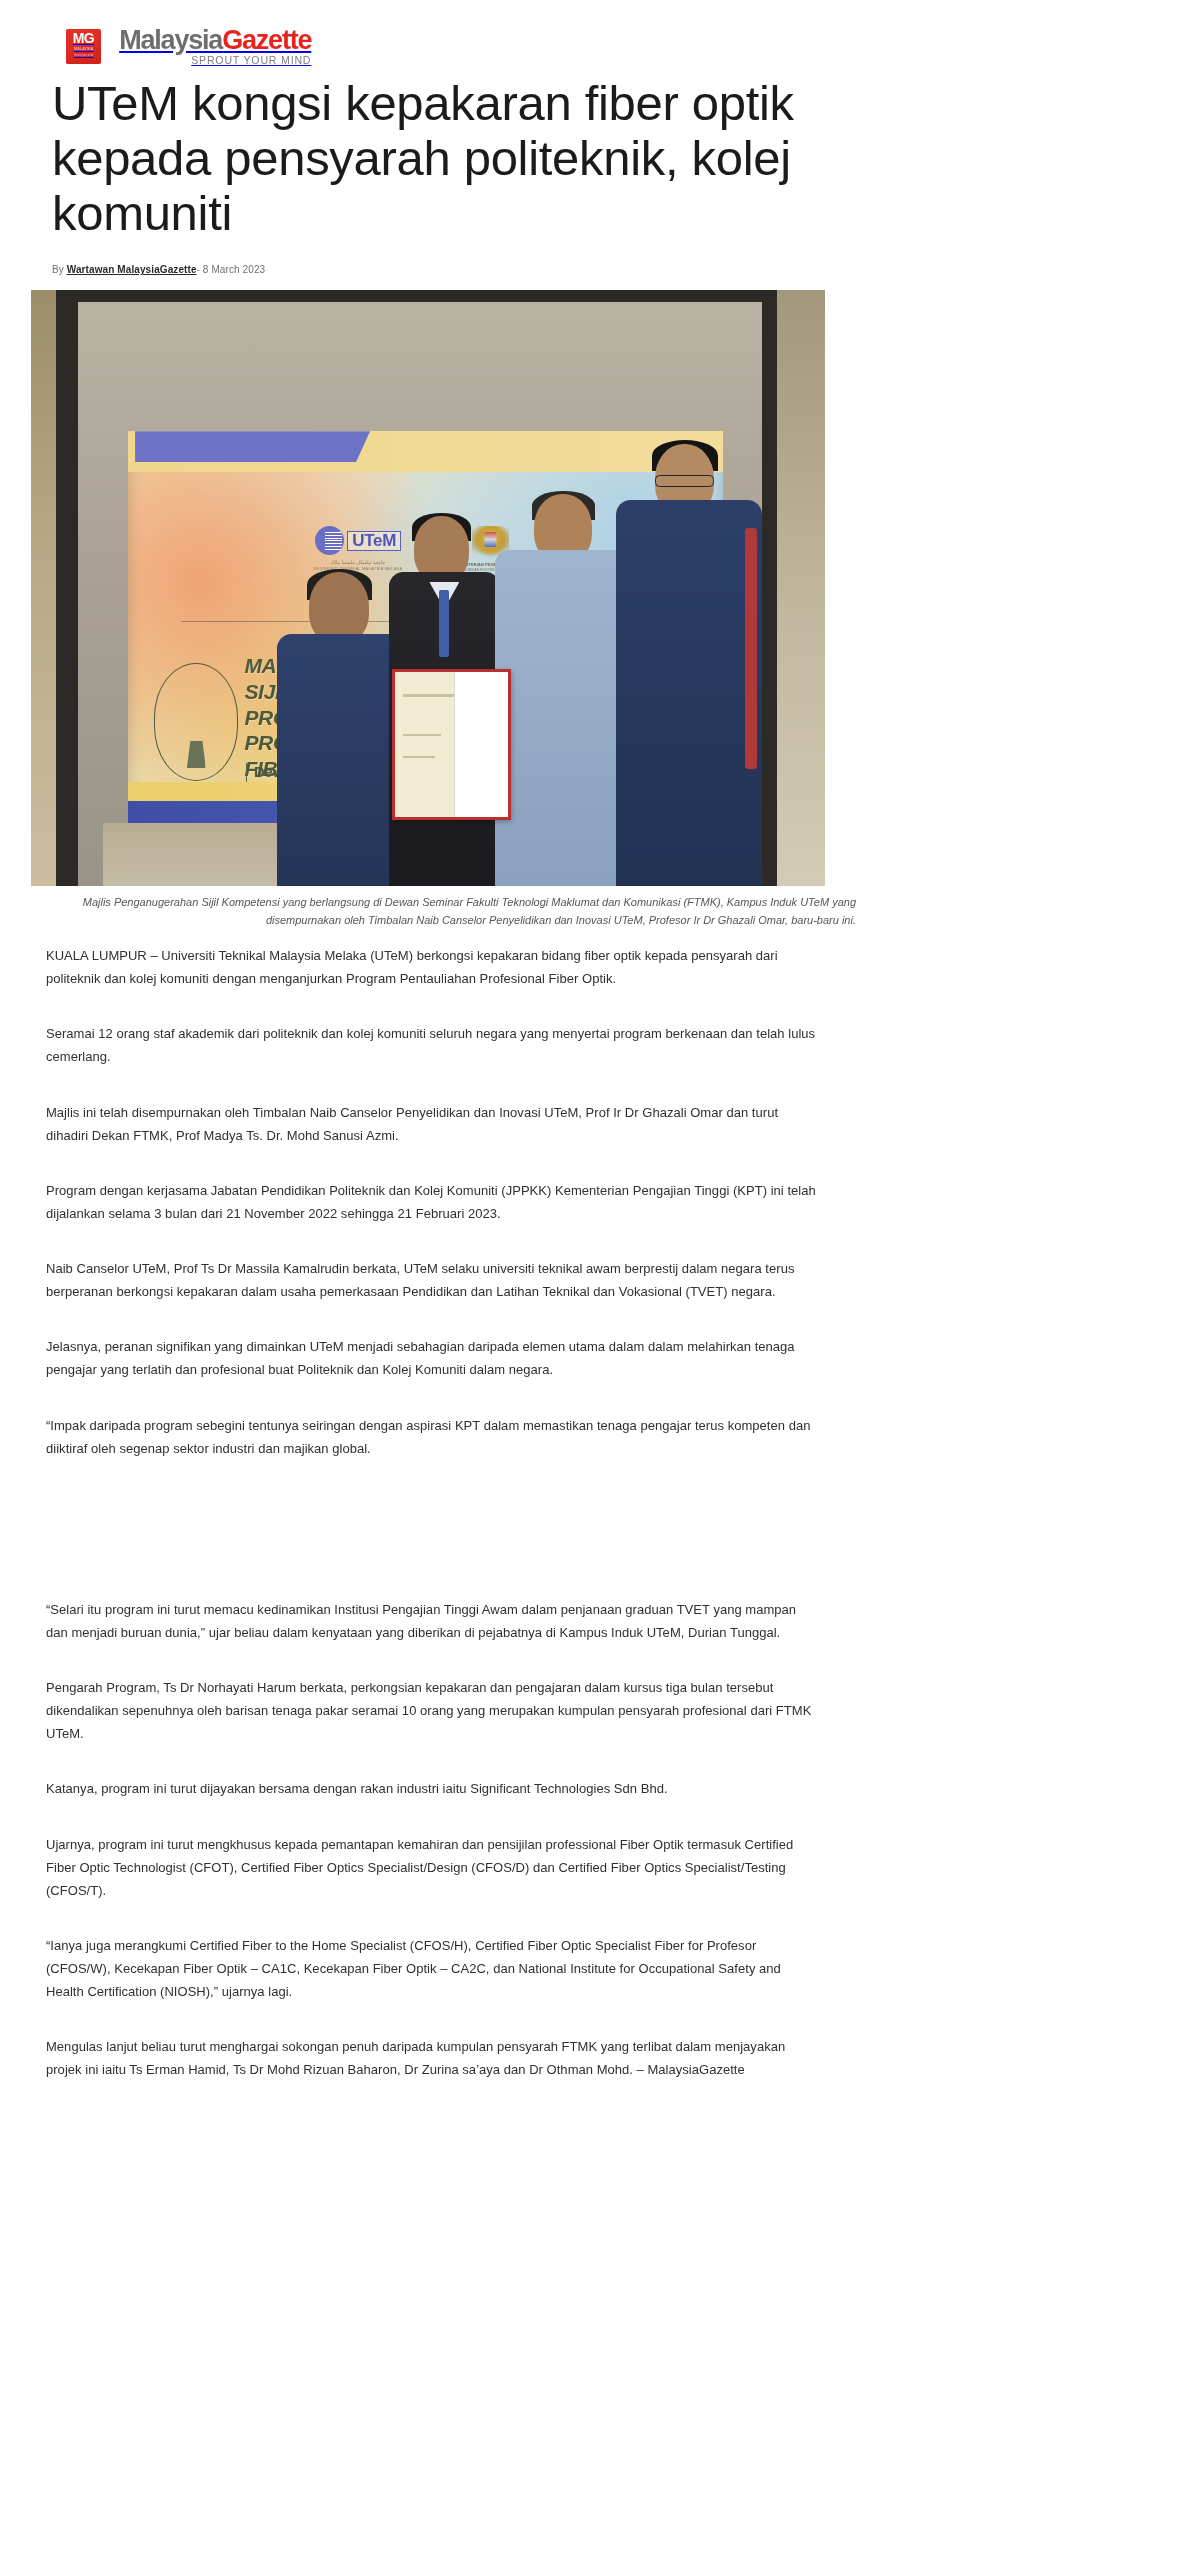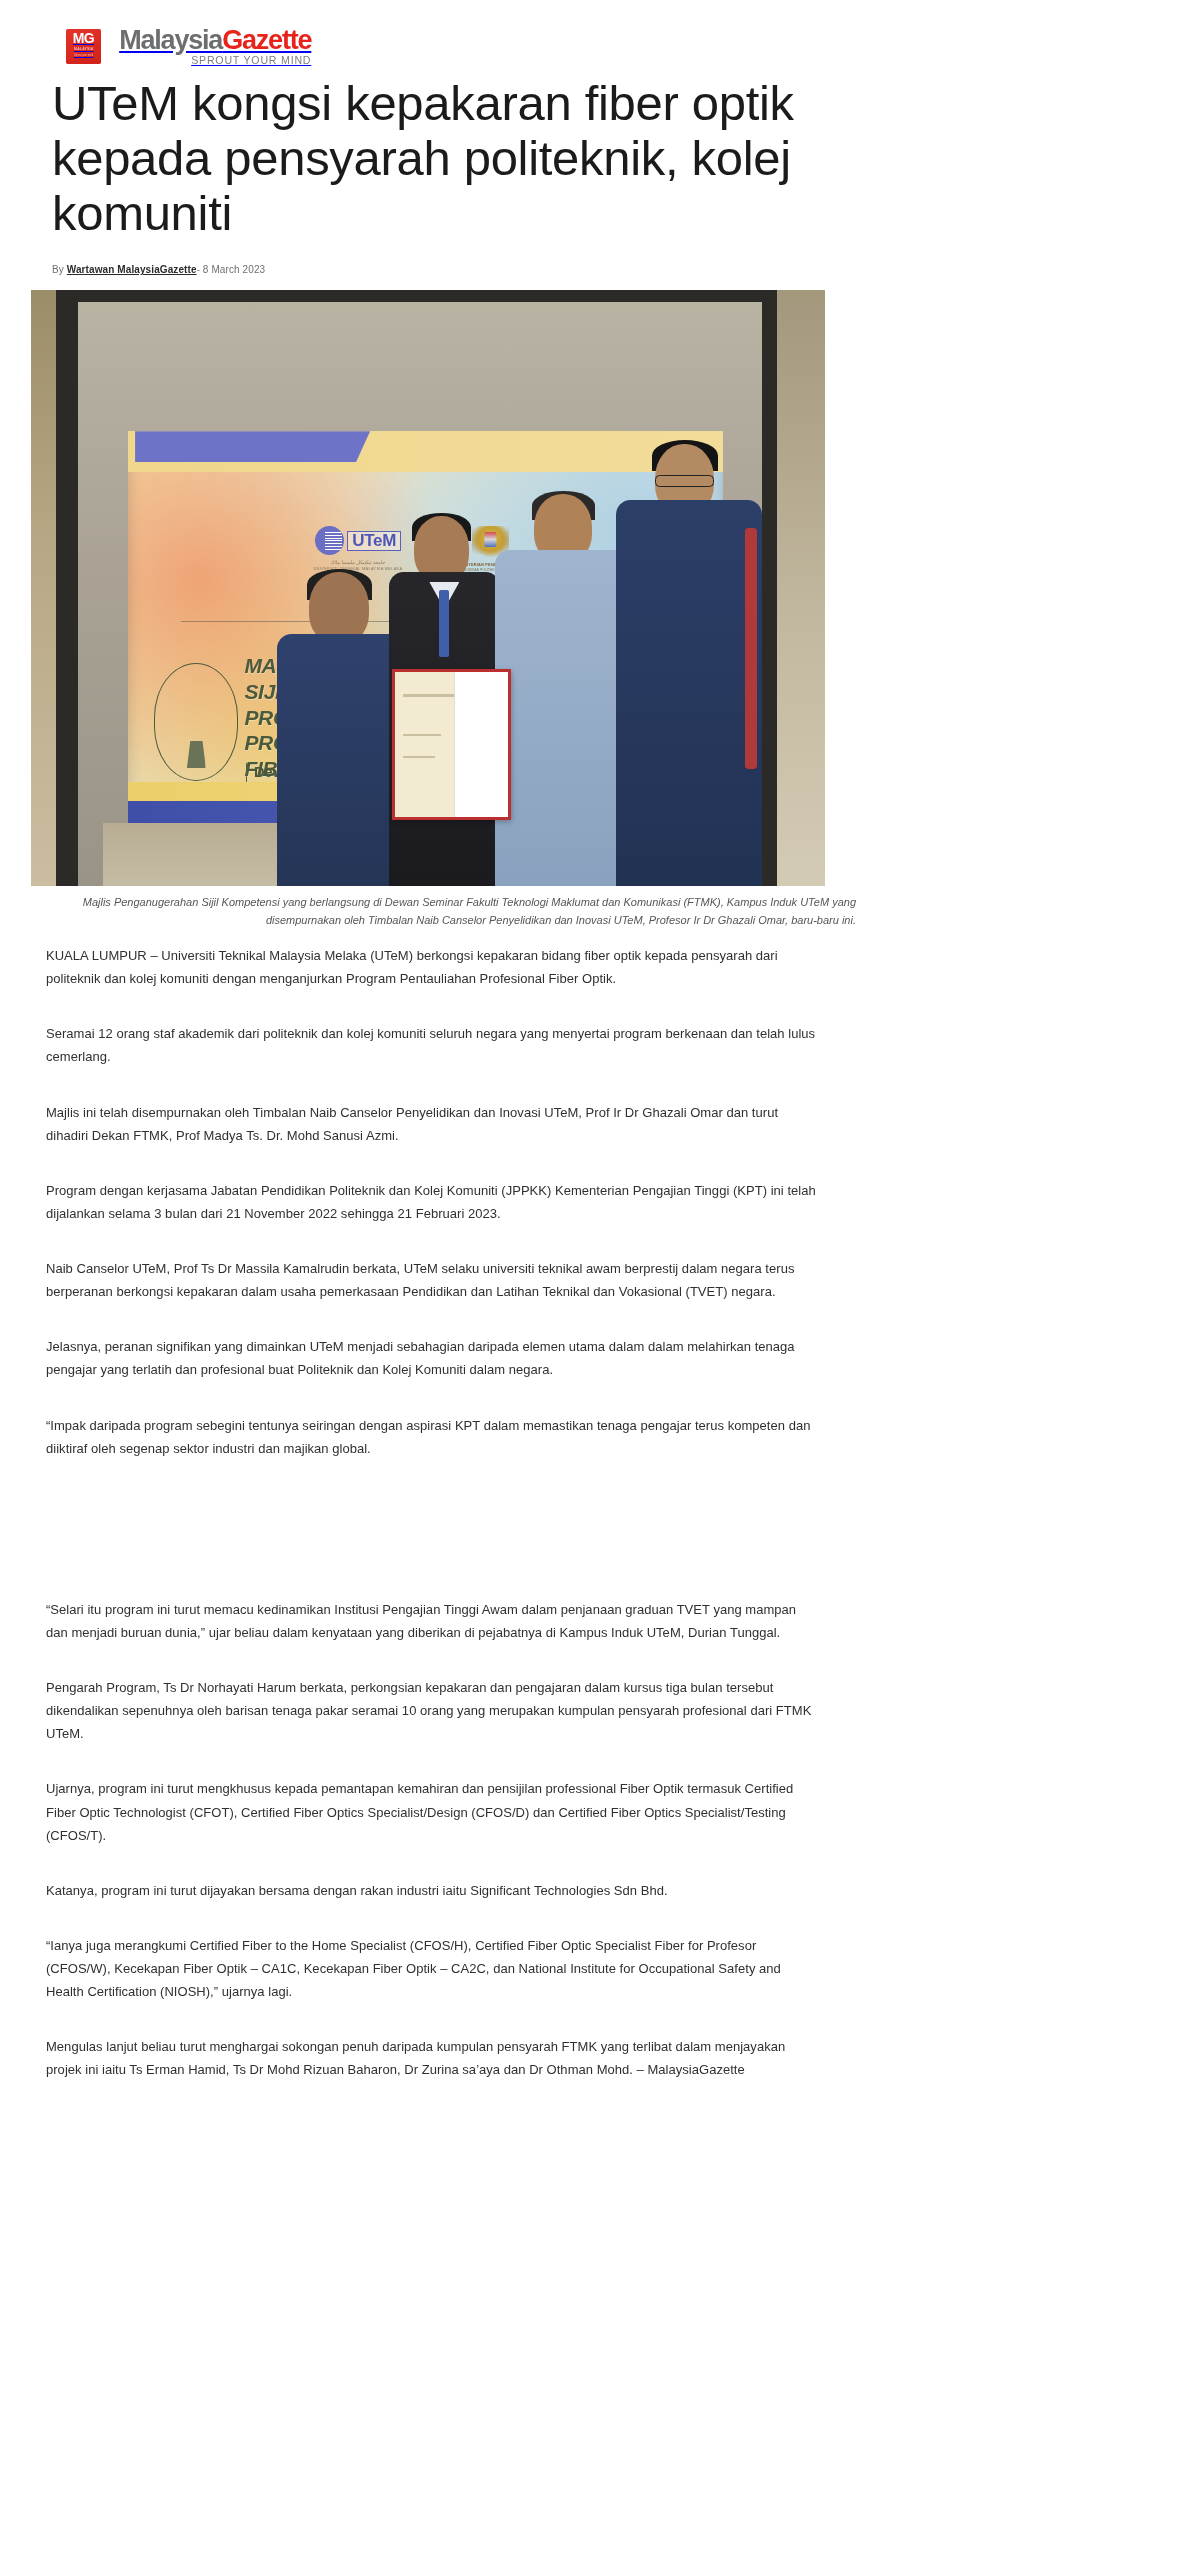--- a/index.html
+++ b/index.html
@@ -460,20 +460,20 @@
     <p>KUALA LUMPUR – Universiti Teknikal Malaysia Melaka (UTeM) berkongsi kepakaran bidang fiber optik kepada pensyarah dari politeknik dan kolej komuniti dengan menganjurkan Program Pentauliahan Profesional Fiber Optik.</p>
     <p>Seramai 12 orang staf akademik dari politeknik dan kolej komuniti seluruh negara yang menyertai program berkenaan dan telah lulus cemerlang.</p>
     <p>Majlis ini telah disempurnakan oleh Timbalan Naib Canselor Penyelidikan dan Inovasi UTeM, Prof Ir Dr Ghazali Omar dan turut dihadiri Dekan FTMK, Prof Madya Ts. Dr. Mohd Sanusi Azmi.</p>
     <p>Program dengan kerjasama Jabatan Pendidikan Politeknik dan Kolej Komuniti (JPPKK) Kementerian Pengajian Tinggi (KPT) ini telah dijalankan selama 3 bulan dari 21 November 2022 sehingga 21 Februari 2023.</p>
     <p>Naib Canselor UTeM, Prof Ts Dr Massila Kamalrudin berkata, UTeM selaku universiti teknikal awam berprestij dalam negara terus berperanan berkongsi kepakaran dalam usaha pemerkasaan Pendidikan dan Latihan Teknikal dan Vokasional (TVET) negara.</p>
     <p>Jelasnya, peranan signifikan yang dimainkan UTeM menjadi sebahagian daripada elemen utama dalam dalam melahirkan tenaga pengajar yang terlatih dan profesional buat Politeknik dan Kolej Komuniti dalam negara.</p>
     <p>“Impak daripada program sebegini tentunya seiringan dengan aspirasi KPT dalam memastikan tenaga pengajar terus kompeten dan diiktiraf oleh segenap sektor industri dan majikan global.</p>
     <div class="ad-gap"></div>
     <p>“Selari itu program ini turut memacu kedinamikan Institusi Pengajian Tinggi Awam dalam penjanaan graduan TVET yang mampan dan menjadi buruan dunia,” ujar beliau dalam kenyataan yang diberikan di pejabatnya di Kampus Induk UTeM, Durian Tunggal.</p>
     <p>Pengarah Program, Ts Dr Norhayati Harum berkata, perkongsian kepakaran dan pengajaran dalam kursus tiga bulan tersebut dikendalikan sepenuhnya oleh barisan tenaga pakar seramai 10 orang yang merupakan kumpulan pensyarah profesional dari FTMK UTeM.</p>
+    <p>Katanya, program ini turut dijayakan bersama dengan rakan industri iaitu Significant Technologies Sdn Bhd.</p>
     <p>Ujarnya, program ini turut mengkhusus kepada pemantapan kemahiran dan pensijilan professional Fiber Optik termasuk Certified Fiber Optic Technologist (CFOT), Certified Fiber Optics Specialist/Design (CFOS/D) dan Certified Fiber Optics Specialist/Testing (CFOS/T).</p>
-    <p>Katanya, program ini turut dijayakan bersama dengan rakan industri iaitu Significant Technologies Sdn Bhd.</p>
     <p>“Ianya juga merangkumi Certified Fiber to the Home Specialist (CFOS/H), Certified Fiber Optic Specialist Fiber for Profesor (CFOS/W), Kecekapan Fiber Optik – CA1C, Kecekapan Fiber Optik – CA2C, dan National Institute for Occupational Safety and Health Certification (NIOSH),” ujarnya lagi.</p>
     <p>Mengulas lanjut beliau turut menghargai sokongan penuh daripada kumpulan pensyarah FTMK yang terlibat dalam menjayakan projek ini iaitu Ts Erman Hamid, Ts Dr Mohd Rizuan Baharon, Dr Zurina sa’aya dan Dr Othman Mohd. – MalaysiaGazette</p>
   </div>
 
 </div>
 
 
 </body></html>

